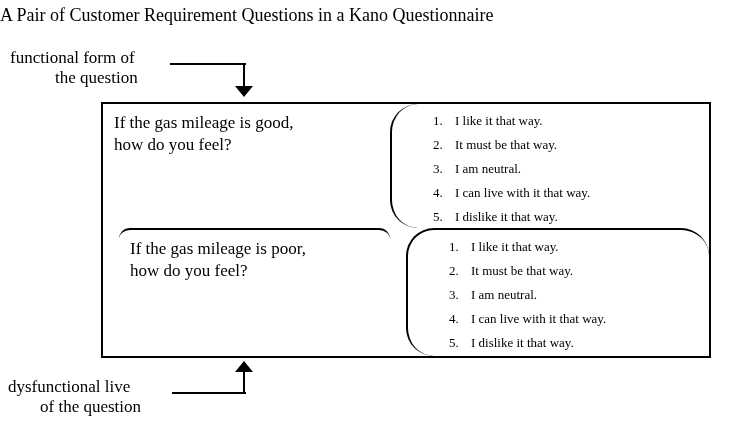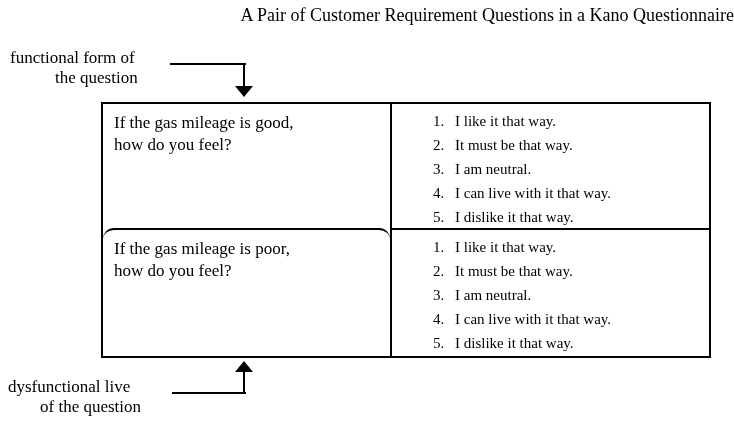--- a/index.html
+++ b/index.html
@@ -14,21 +14,21 @@
     background: #ffffff;
     color: #000000;
     font-family: "Liberation Serif", "DejaVu Serif", serif;
     overflow: hidden;
   }
   .title {
     position: absolute;
     top: 4px;
     left: 0;
     width: 734px;
-    text-align: right;
+    text-align: left;
     font-size: 18px;
     line-height: 22px;
     white-space: nowrap;
   }
   .annot {
     position: absolute;
     font-size: 17px;
     line-height: 20px;
     white-space: nowrap;
   }
@@ -65,32 +65,34 @@
   }
   .cell {
     box-sizing: border-box;
     overflow: hidden;
   }
   .cell.opts {
     border-left: 2px solid #000000;
   }
   .cell.second {
     border-top: 2px solid #000000;
+    margin-left: 16px;
   }
   .question {
     padding: 8px 6px 0 11px;
     font-size: 17px;
     line-height: 22px;
     border-radius: 11px;
   }
   .question span { display: block; }
   .optlist {
     padding: 5px 4px 0 41px;
-    font-size: 15px;
+    font-size: 13px;
     line-height: 24px;
+    border-radius: 28px;
   }
   .opt { display: block; white-space: nowrap; }
   .opt .num {
     display: inline-block;
     width: 22px;
   }
 </style>
 </head>
 <body>
 

